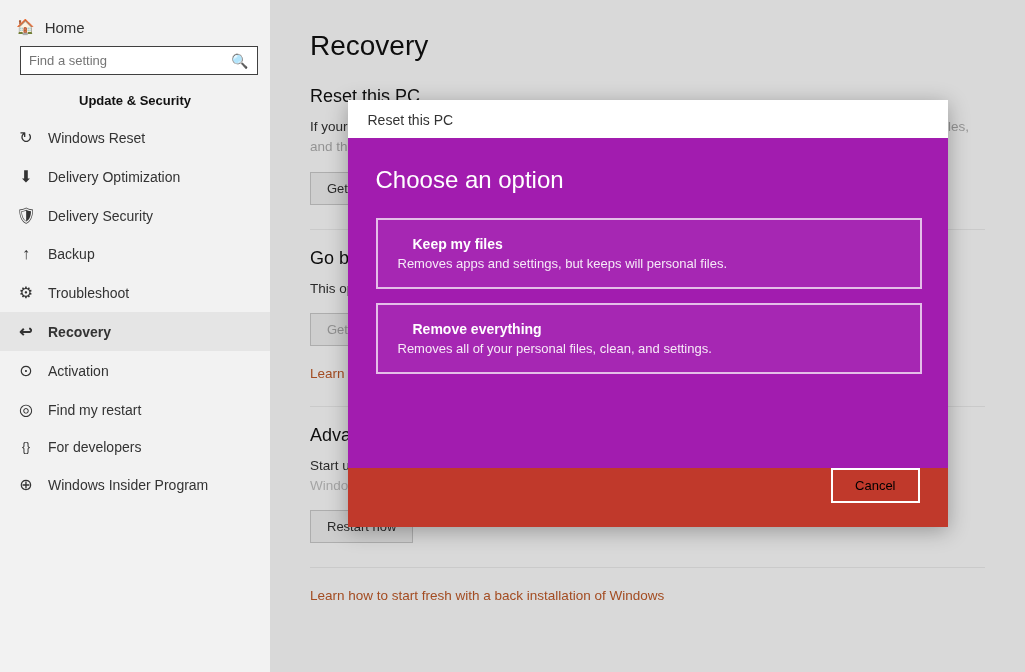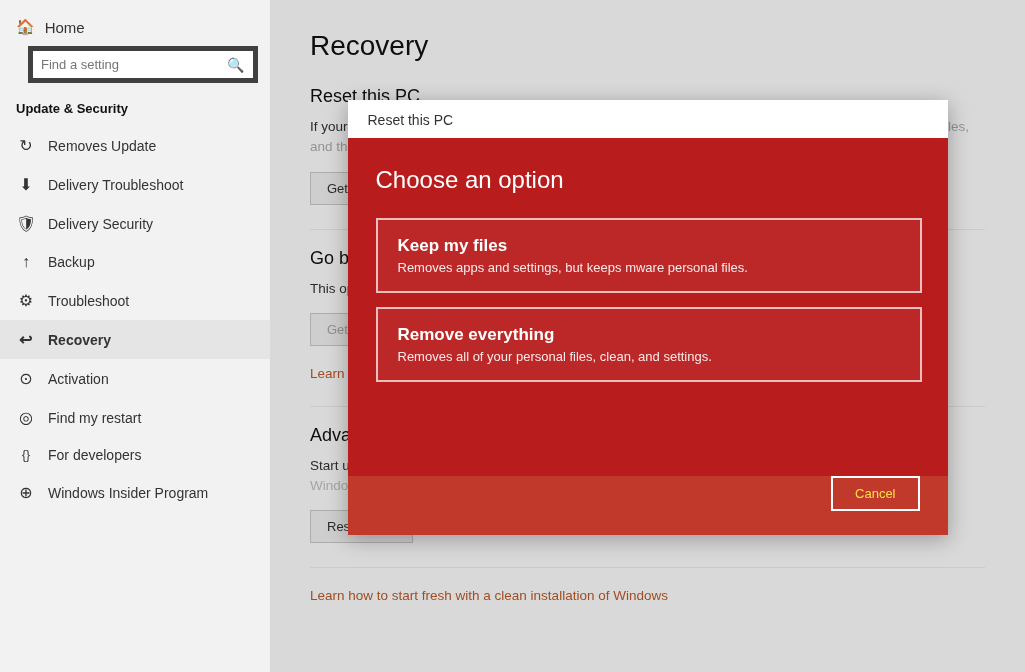--- a/index.html
+++ b/index.html
@@ -17,24 +17,24 @@
     .sidebar-home {
       display: flex;
       align-items: center;
       gap: 10px;
       padding: 18px 16px 10px 16px;
       font-size: 15px;
       color: #333;
       cursor: pointer;
     }
     .search-box {
-      margin: 0 12px 12px 28px;
+      margin: 0 12px 12px 20px;
       display: flex;
       align-items: center;
-      border: 5px solid #404040;
+      border: 1px solid #404040;
       background: white;
       gap: 28px;
     }
     .search-box input {
       border: none;
       outline: none;
       padding: 6px 8px;
       font-size: 13px;
       width: 100%;
       background: transparent;
@@ -42,20 +42,21 @@
     .search-box .search-icon-wrap {
       padding: 4px 8px;
       color: #555;
       font-size: 14px;
     }
     .sidebar-section-title {
       font-size: 13px;
       font-weight: 700;
       padding: 6px 16px 10px 16px;
       color: #111;
+      text-align: center;
     }
     .sidebar-item {
       display: flex;
       align-items: center;
       gap: 12px;
       padding: 10px 16px;
       font-size: 14px;
       color: #333;
       cursor: pointer;
     }
@@ -125,56 +126,57 @@
       box-shadow: 0 4px 20px rgba(0,0,0,0.3);
     }
     .modal-titlebar {
       background: white;
       padding: 12px 20px 10px 20px;
       font-size: 14px;
       color: #333;
       border-bottom: none;
     }
     .modal-body {
-      background: #b91c1c;
+      background: #a21caf;
       padding: 28px 26px 80px 28px;
     }
     .modal-heading {
       font-size: 24px;
       font-weight: 300;
       color: white;
       margin-bottom: 24px;
     }
     .option-card {
       border: 2px solid rgba(255,255,255,0.7);
       padding: 16px 20px;
       margin-bottom: 14px;
       cursor: pointer;
       background: rgba(255,255,255,0.05);
     }
     .option-card-title {
-      font-size: 17px;
+      font-size: 14px;
       font-weight: 700;
       color: white;
       margin-bottom: 4px;
+      margin-left: 15px;
     }
     .option-card-desc {
       font-size: 13px;
       color: rgba(255,255,255,0.9);
     }
     .modal-footer {
       background: #c0392b;
       padding: 0 28px 24px 28px;
       display: flex;
       justify-content: flex-end;
     }
     .cancel-btn {
       border: 2px solid white;
       background: transparent;
-      color: #fde047;
+      color: #000000;
       padding: 8px 22px;
       font-size: 13px;
       cursor: pointer;
     }
   </style>
 </head>
 <body>
 
 <div class="sidebar">
   <div class="sidebar-home">
@@ -182,25 +184,25 @@
     <span>Home</span>
   </div>
   <div class="search-box">
     <input type="text" placeholder="Find a setting" style="">
     <div class="search-icon-wrap">🔍</div>
   </div>
   <div class="sidebar-section-title">Update &amp; Security</div>
 
   <div class="sidebar-item">
     <span class="icon">↻</span>
-    <span>Removes Update</span>
+    <span>Windows Reset</span>
   </div>
   <div class="sidebar-item">
     <span class="icon">⬇</span>
-    <span>Delivery Troubleshoot</span>
+    <span>Delivery Optimization</span>
   </div>
   <div class="sidebar-item">
     <span class="icon">🛡</span>
     <span>Delivery Security</span>
   </div>
   <div class="sidebar-item">
     <span class="icon">↑</span>
     <span>Backup</span>
   </div>
   <div class="sidebar-item">
@@ -257,35 +259,35 @@
   <div class="section">
     <h2 class="section-title">Advance<span style="opacity:0.3">d startup</span></h2>
     <p class="section-text">Start up from<span style="opacity:0.3"> a device or disc (such as a USB drive or DVD), change</span> your PC's fir<span style="opacity:0.3">mware settings, change Windows startup settings, or</span> restore Windows from a system image. This will restart your PC.</p>
     <button class="btn">Restart now</button>
   </div>
 
   <hr class="section-divider">
 
   
   <div class="section">
-    <a class="link-text">Learn how to start fresh with a clean installation of Windows</a>
+    <a class="link-text">Learn how to start fresh with a back installation of Windows</a>
   </div>
 
   
   <div class="modal-overlay">
     <div class="modal">
       <div class="modal-titlebar">
         <span>Reset this PC</span>
       </div>
       <div class="modal-body">
         <h2 class="modal-heading">Choose an option</h2>
 
         <div class="option-card">
           <div class="option-card-title">Keep my files</div>
-          <div class="option-card-desc">Removes apps and settings, but keeps mware personal files.</div>
+          <div class="option-card-desc">Removes apps and settings, but keeps will personal files.</div>
         </div>
 
         <div class="option-card">
           <div class="option-card-title">Remove everything</div>
           <div class="option-card-desc">Removes all of your personal files, clean, and settings.</div>
         </div>
       </div>
       <div class="modal-footer">
         <button class="cancel-btn">Cancel</button>
       </div>

